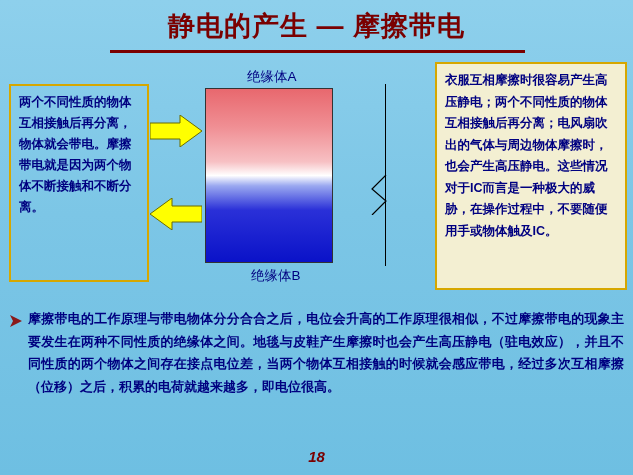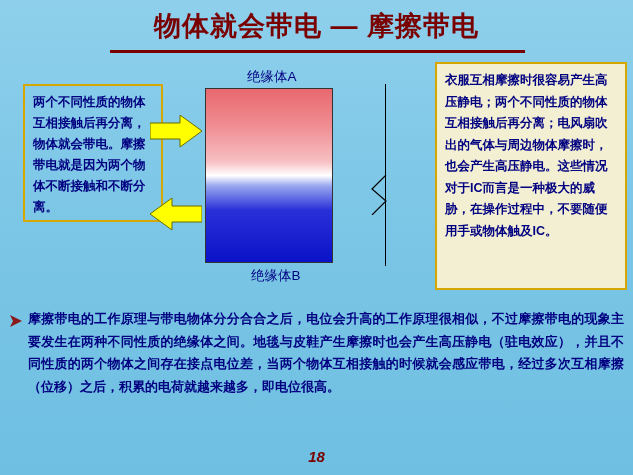--- a/index.html
+++ b/index.html
@@ -37,24 +37,24 @@
     position: absolute;
     top: 50px;
     left: 110px;
     width: 415px;
     height: 3px;
     background: #7a0000;
   }
   
   .left-box {
     position: absolute;
-    left: 23px;
+    left: 9px;
     top: 84px;
     width: 140px;
-    height: 138px;
+    height: 198px;
     border: 2px solid #d6a700;
     background: transparent;
     box-sizing: border-box;
     padding: 6px 6px 14px 8px;
   }
   .left-box p {
     margin: 0;
     font-size: 12.5px;
     line-height: 21px;
     color: #000080;
@@ -160,21 +160,21 @@
     color: #7a0000;
     font-weight: bold;
     font-style: italic;
   }
 </style>
 </head>
 <body>
 
 <div class="slide">
 
-  <div class="title">物体就会带电 — 摩擦带电</div>
+  <div class="title">静电的产生 — 摩擦带电</div>
   <div class="title-rule"></div>
 
   <div class="left-box">
     <p>两个不同性质的物体互相接触后再分离，物体就会带电。摩擦带电就是因为两个物体不断接触和不断分离。</p>
   </div>
 
   <div class="arrow arrow-right">
     <svg width="52" height="32" viewBox="0 0 52 32">
       <polygon points="0,8 30,8 30,0 52,16 30,32 30,24 0,24" fill="#ffff00" stroke="#6b6b00" stroke-width="1"></polygon>
     </svg>

